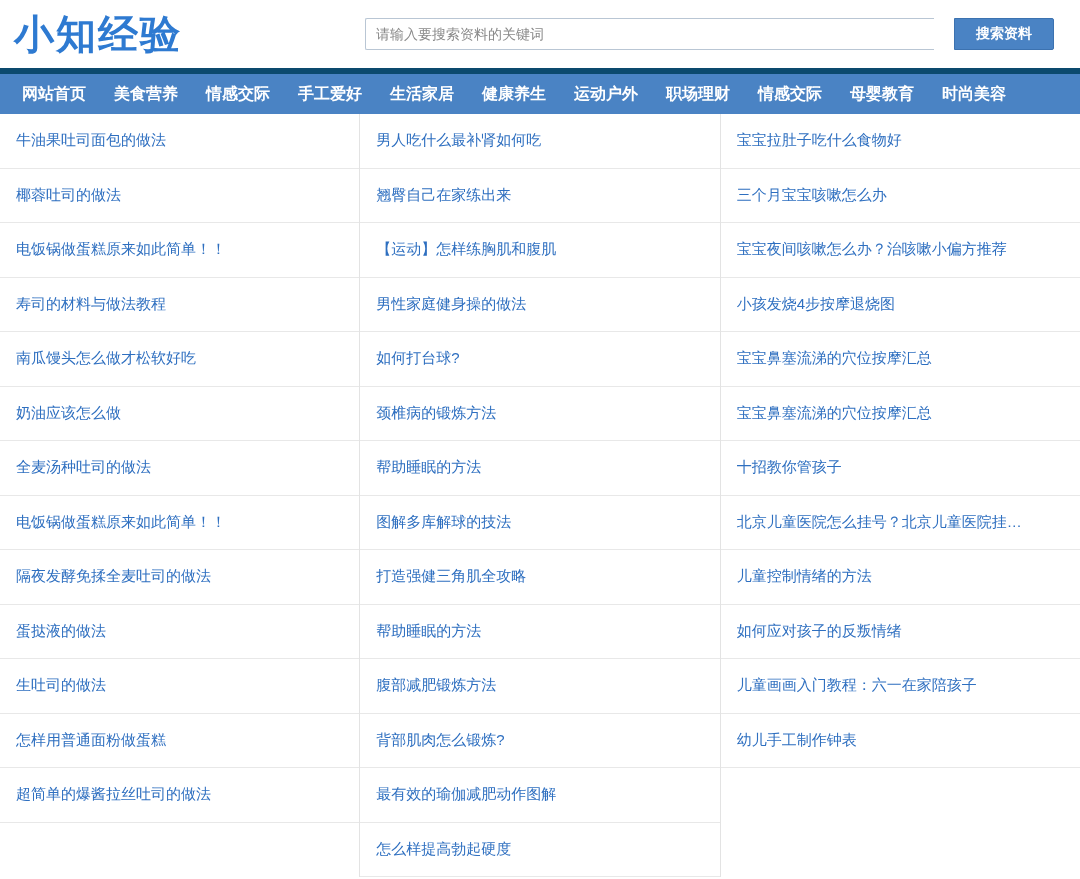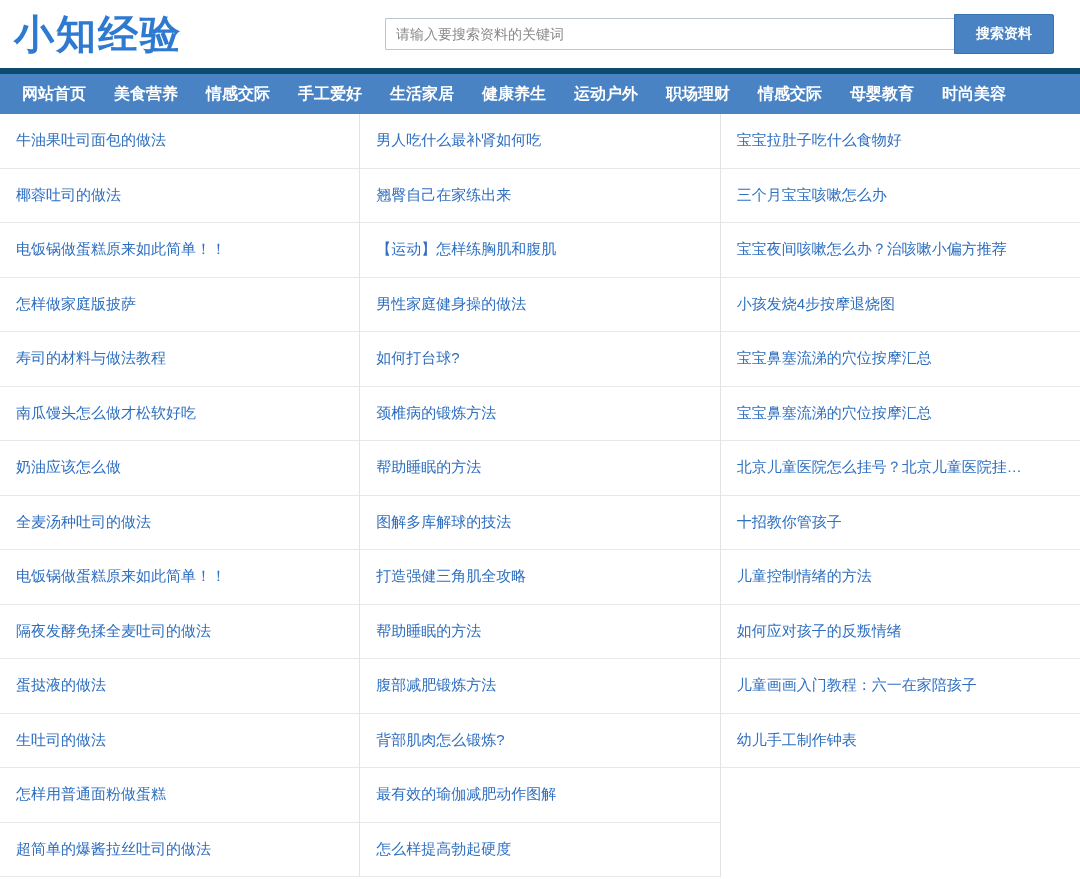--- a/index.html
+++ b/index.html
@@ -45,31 +45,32 @@
     border-right: none;
     padding: 0 10px;
     font-size: 14px;
     color: #333;
     outline: none;
     background: #fff;
     border-radius: 2px 0 0 2px;
   }
   .search-input::placeholder { color: #8a8a8a; }
   .search-btn {
-    height: 40px;
+    height: 32px;
     min-width: 100px;
     padding: 0 14px;
     background: #4a83c4;
     border: 1px solid #3c72b0;
     color: #ffffff;
     font-size: 14px;
     font-weight: bold;
     cursor: pointer;
     border-radius: 0 2px 2px 0;
     white-space: nowrap;
+    margin-left: 20px;
   }
 
   
   .nav {
     height: 46px;
     background: #4a83c4;
     display: flex;
     align-items: center;
     padding-left: 8px;
     border-top: 6px solid #0c4a6e;
@@ -146,23 +147,20 @@
     <div class="list-item">
         <a>牛油果吐司面包的做法</a>
       </div>
     <div class="list-item">
         <a>椰蓉吐司的做法</a>
       </div>
     <div class="list-item">
         <a>电饭锅做蛋糕原来如此简单！！</a>
       </div>
     <div class="list-item">
-        <a>怎样做家庭版披萨</a>
-      </div>
-    <div class="list-item">
         <a>寿司的材料与做法教程</a>
       </div>
     <div class="list-item">
         <a>南瓜馒头怎么做才松软好吃</a>
       </div>
     <div class="list-item">
         <a>奶油应该怎么做</a>
       </div>
     <div class="list-item">
         <a>全麦汤种吐司的做法</a>
@@ -245,26 +243,26 @@
     <div class="list-item">
         <a>小孩发烧4步按摩退烧图</a>
       </div>
     <div class="list-item">
         <a>宝宝鼻塞流涕的穴位按摩汇总</a>
       </div>
     <div class="list-item">
         <a>宝宝鼻塞流涕的穴位按摩汇总</a>
       </div>
     <div class="list-item">
+        <a>十招教你管孩子</a>
+      </div>
+    <div class="list-item">
         <a>北京儿童医院怎么挂号？北京儿童医院挂…</a>
       </div>
     <div class="list-item">
-        <a>十招教你管孩子</a>
-      </div>
-    <div class="list-item">
         <a>儿童控制情绪的方法</a>
       </div>
     <div class="list-item">
         <a>如何应对孩子的反叛情绪</a>
       </div>
     <div class="list-item">
         <a>儿童画画入门教程：六一在家陪孩子</a>
       </div>
     <div class="list-item">
         <a>幼儿手工制作钟表</a>

